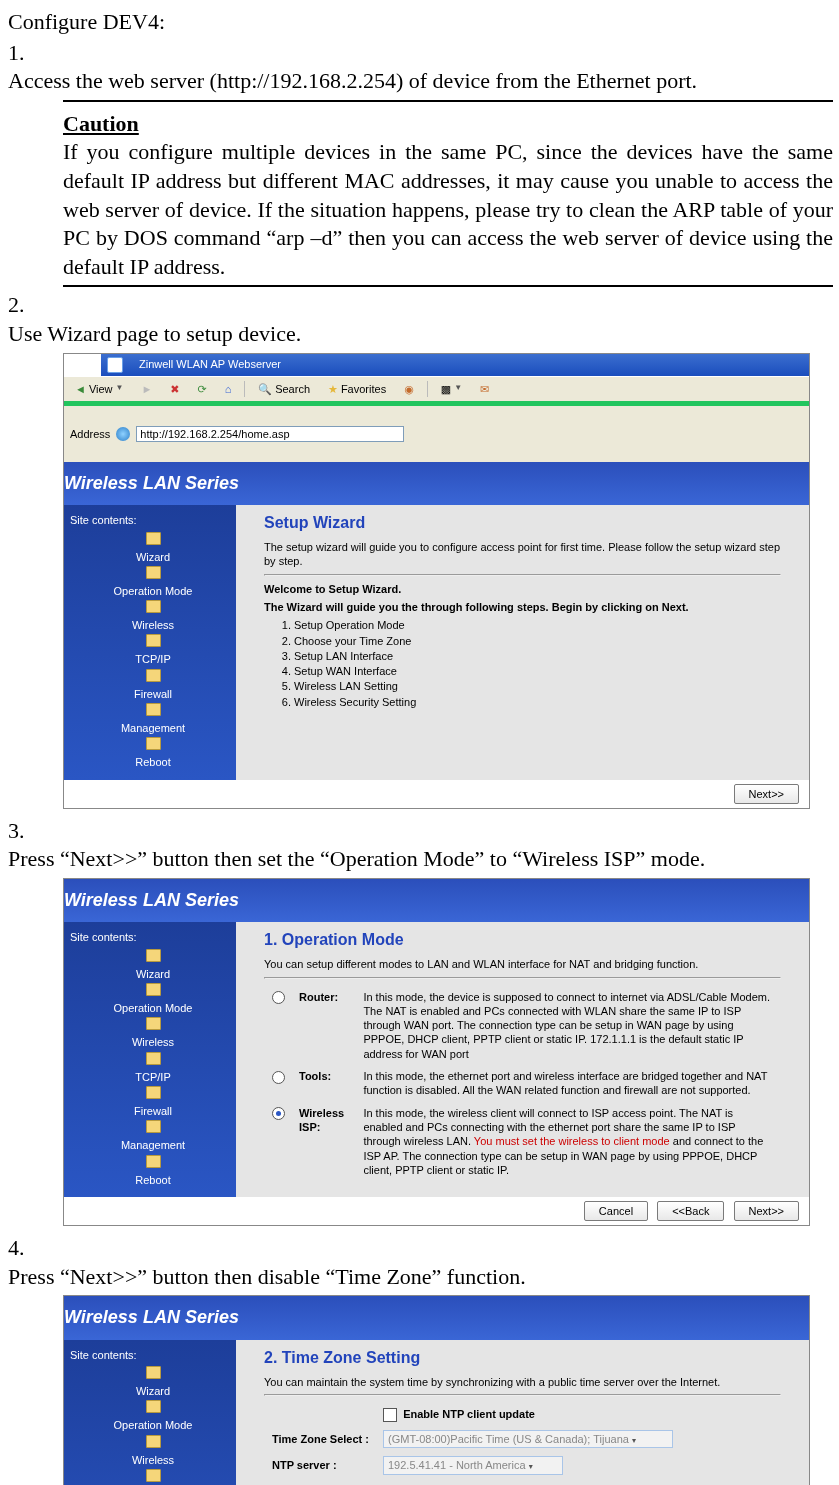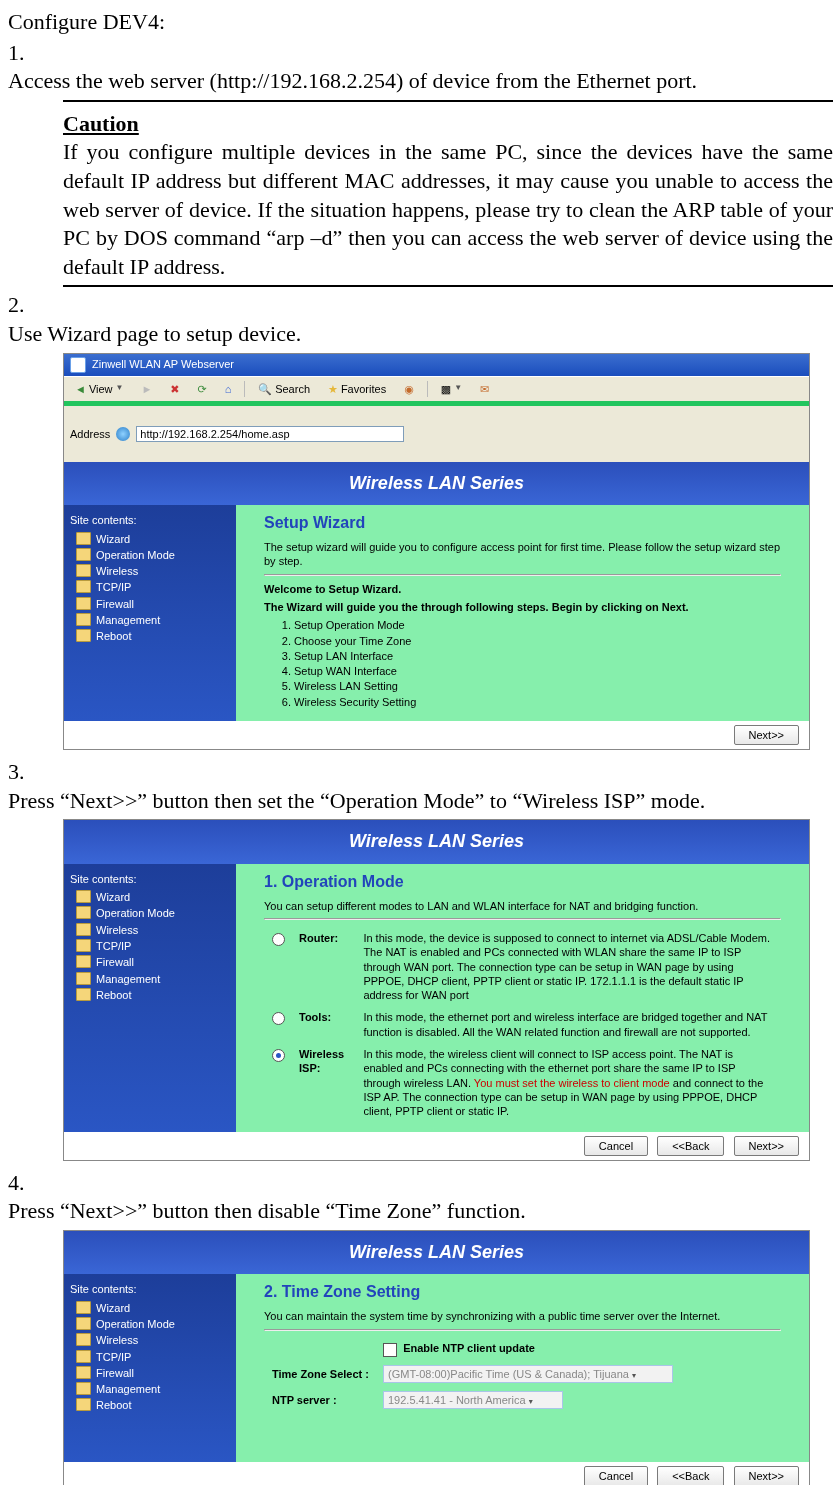--- a/index.html
+++ b/index.html
@@ -13,31 +13,31 @@
       color: #000;
     }
     .step-heading { margin: 2px 0; }
     .step-num { display: inline-block; width: 50px; vertical-align: top; }
     .step-body { display: inline-block; width: 770px; vertical-align: top; text-align: justify; }
     .caution-block { margin-left: 55px; width: 770px; }
     .caution-title { font-weight: bold; text-decoration: underline; margin: 8px 0 0 0; }
     .caution-text { text-align: justify; margin: 0; }
     hr.sep { border: none; border-top: 2px solid #000; margin: 4px 0 4px 55px; width: 770px; }
     .screenshot { margin: 4px 0 8px 55px; border: 1px solid #888; font-family: Tahoma, Arial, sans-serif; font-size: 11px; }
-    .ie-title { background: linear-gradient(#3b6ecf, #1a4dbd); color: #fff; padding: 3px 6px; display: flex; align-items: center; gap:6px; }
+    .ie-title { background: linear-gradient(#3b6ecf, #1a4dbd); color: #fff; padding: 3px 6px; display: flex; align-items: center; gap:16px;margin-left:37px; }
     .ie-menu { background: #ece9d8; padding: 2px 6px; color: #333; }
     .ie-toolbar { background: #ece9d8; padding: 3px 6px; display:flex; align-items:center; gap:8px; border-top: 1px solid #fff; }
     .ie-btn { display:inline-flex; align-items:center; gap:3px; padding:1px 4px; border: 1px solid transparent; border-radius:3px; }
     .ie-addr { background: #ece9d8; padding: 20px 6px; display:flex; align-items:center; gap:6px; border-top:5px solid #22c55e; }
     .ie-addr input { flex: 0 0 260px; font-size: 11px; padding:1px 3px; border: 1px solid #7f9db9; }
-    .banner { background: linear-gradient(#2b4fbb, #3a66d6); color:#fff; text-align:center; font-weight:bold; font-style:italic; font-size: 18px; padding: 10px 0; font-family: Arial, sans-serif; }
-    .wiz-body { display:flex; background:#86efac; }
+    .banner { background: linear-gradient(#2b4fbb, #3a66d6); color:#fff; font-weight:bold; font-style:italic; font-size: 18px; padding: 10px 0; font-family: Arial, sans-serif; }
+    .wiz-body { display:flex; background:#e5e5e5; }
     .sidebar { background: linear-gradient(#1d3e9a, #2a56c4); color:#fff; width: 160px; padding: 8px 6px; font-size: 11px; }
     .sidebar-title { font-weight: normal; margin-bottom: 4px; }
-    .sidebar-item { display:flex; align-items:flex-start; gap:5px; margin: 2px 0 2px 6px; }
+    .sidebar-item { display:flex; align-items:center; gap:5px; margin: 2px 0 2px 6px; flex-direction: column; }
     .folder-icon { width:13px; height:11px; background:#f5d67a; border:1px solid #b89a3e; display:inline-block; border-radius:1px; }
     .main-panel { flex:1; padding: 8px 28px; color:#000; }
     .wiz-title { color: #2244bb; font-weight: bold; font-size: 16px; font-family: Arial, sans-serif; margin-bottom: 6px; }
     .wiz-text { font-size: 11px; margin: 4px 0; }
     .wiz-bold { font-weight: bold; }
     .wiz-steps-ol { margin: 4px 0 4px 30px; padding:0; font-size:11px; }
     .wiz-steps-ol li { margin: 1px 0; }
     .op-table { font-size: 11px; }
     .op-table td { vertical-align: top; padding: 3px 6px; }
     .radio { width:11px; height:11px; border:1px solid #555; border-radius:50%; display:inline-block; vertical-align:middle; background:#fff; }

